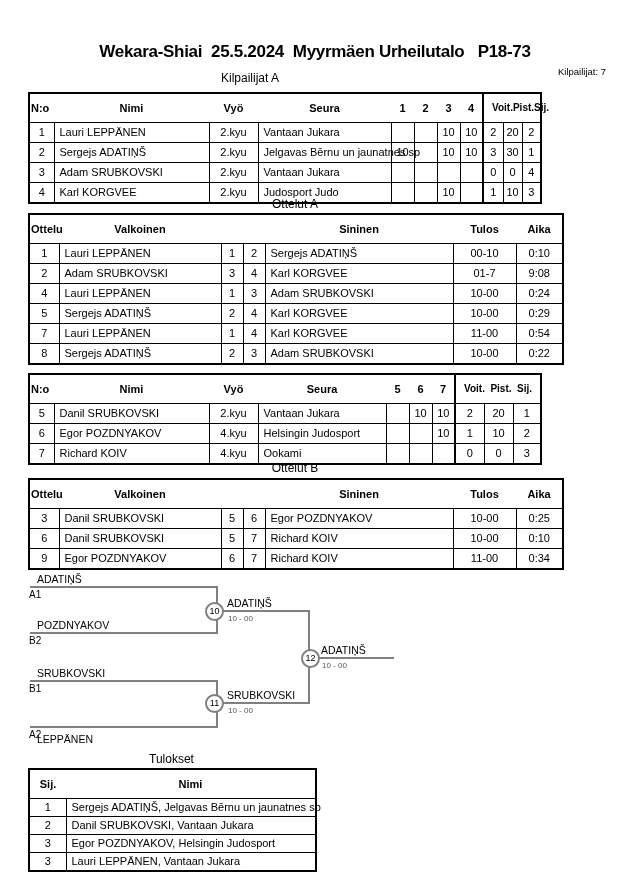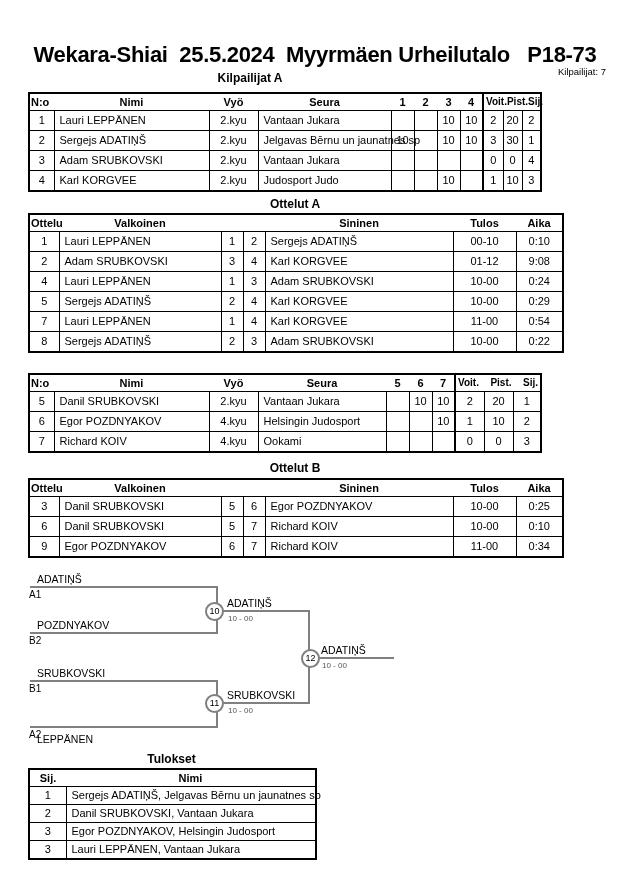--- a/index.html
+++ b/index.html
@@ -1,26 +1,26 @@
 <!DOCTYPE html>
 <html><head>
 <meta charset="utf-8">
 <style>
   html,body{margin:0;padding:0;background:#fff;}
   .page{position:relative;width:630px;height:891px;background:#fff;overflow:hidden;
         font-family:"Liberation Sans",sans-serif;color:#000;}
   .doc-title{position:absolute;top:42px;left:0;width:630px;text-align:center;
-             font-size:22px;font-weight:bold;white-space:pre;letter-spacing:-0.3px;}
+             font-size:17px;font-weight:bold;white-space:pre;letter-spacing:-0.3px;}
   .participants{position:absolute;top:66px;right:24px;font-size:9.5px;}
-  .sec-title{position:absolute;font-size:12px;font-weight:bold;text-align:center;}
+  .sec-title{position:absolute;font-size:12px;font-weight:normal;text-align:center;}
   table{position:absolute;border-collapse:collapse;table-layout:fixed;background:#fff;
         font-family:"Liberation Sans",sans-serif;font-size:11px;}
   table.tbl{border:2px solid #000;}
   .tbl td{border:1px solid #000;height:19px;padding:0;overflow:visible;line-height:19px;}
-  .tbl th{border:none;border-bottom:1px solid #000;height:16px;padding:0;font-size:11px;
+  .tbl th{border:none;border-bottom:1px solid #000;height:16px;padding:6px;font-size:11px;
           font-weight:bold;overflow:visible;white-space:nowrap;line-height:16px;}
   .thick{border-left:2px solid #000 !important;}
   td.c{text-align:center;}
   td.l{text-align:left;padding-left:5px;white-space:nowrap;}
   th.l{text-align:left;padding-left:1px;}
   th.c{text-align:center;}
   .grpwrap{display:flex;justify-content:space-between;padding:0 2px;font-size:10px;font-weight:bold;}
   
   .bl{position:absolute;height:2px;background:#808080;}
   .bv{position:absolute;width:2px;background:#808080;}
@@ -155,21 +155,21 @@
       <td class="l">Sergejs ADATIŅŠ</td>
       <td class="c">00-10</td>
       <td class="c">0:10</td>
     </tr>
     <tr>
       <td class="c">2</td>
       <td class="l">Adam SRUBKOVSKI</td>
       <td class="c">3</td>
       <td class="c">4</td>
       <td class="l">Karl KORGVEE</td>
-      <td class="c">01-12</td>
+      <td class="c">01-7</td>
       <td class="c">9:08</td>
     </tr>
     <tr>
       <td class="c">4</td>
       <td class="l">Lauri LEPPÄNEN</td>
       <td class="c">1</td>
       <td class="c">3</td>
       <td class="l">Adam SRUBKOVSKI</td>
       <td class="c">10-00</td>
       <td class="c">0:24</td>

